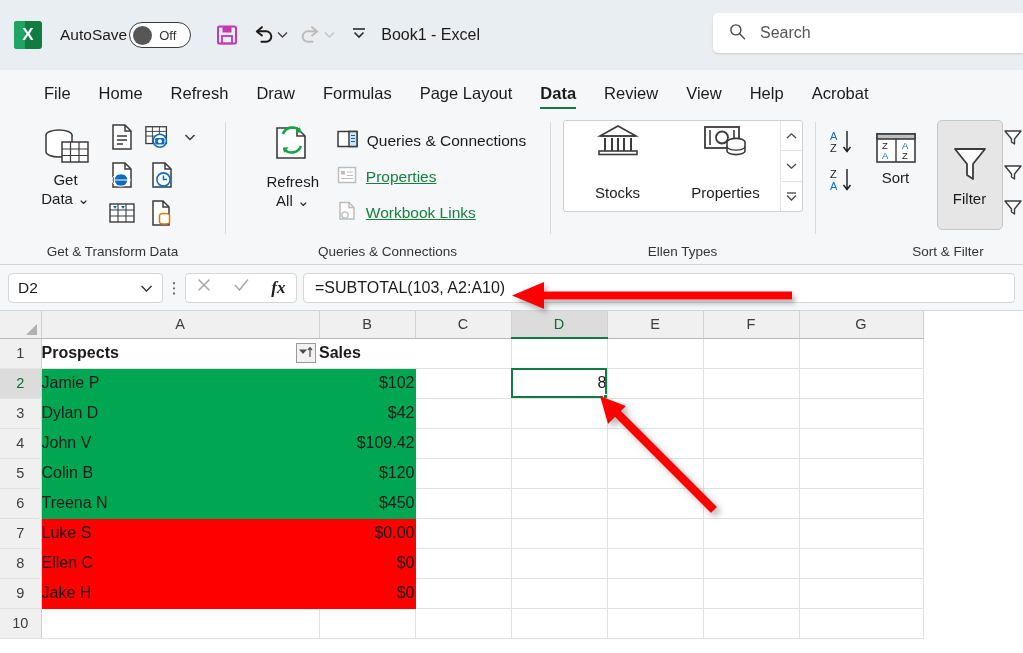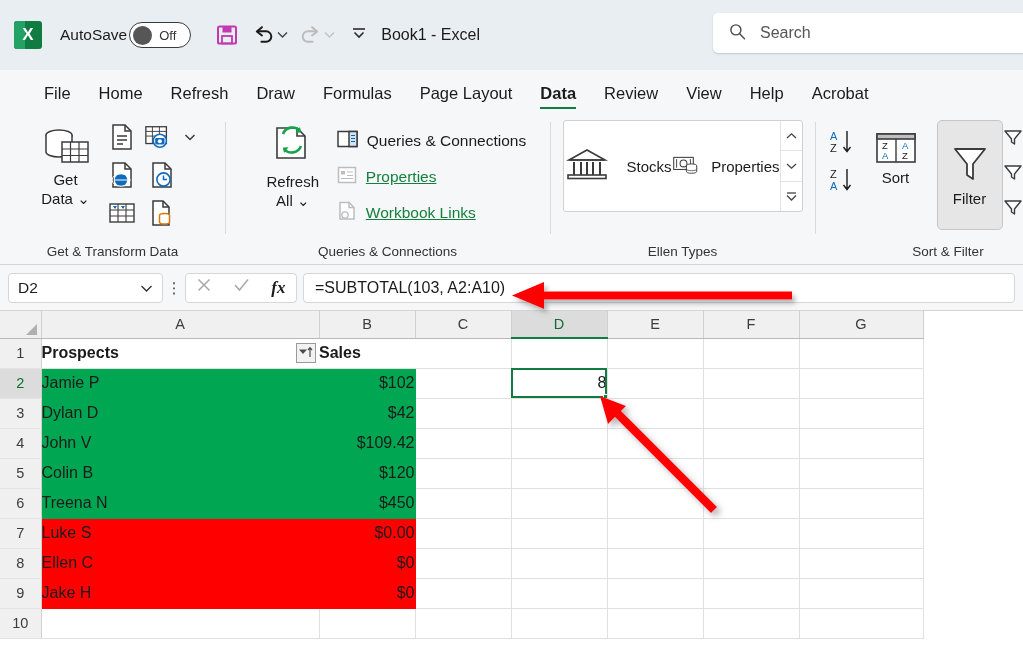--- a/index.html
+++ b/index.html
@@ -161,23 +161,23 @@
   .dtbox {
     border: 1px solid #d0d0d0;
     background: #fff;
     border-radius: 3px;
     display: flex; align-items: stretch;
     height: 92px;
     margin-top: 2px;
   }
   .dtitem {
     width: 108px;
-    display: flex; flex-direction: row;
-    align-items: center; justify-content: space-between;
-    gap: 12px;
+    display: flex; flex-direction: column;
+    align-items: center; justify-content: flex-start;
+    gap: 21px;
   }
   .dtitem .lbl { font-size: 15px; color: #1b1b1b; }
   .dtscroll {
     width: 22px; border-left: 1px solid #e3e3e3;
     display: flex; flex-direction: column;
   }
   .dtscroll div {
     flex: 1; display: flex; align-items: center; justify-content: center;
     font-size: 10px; color: #444;
   }

